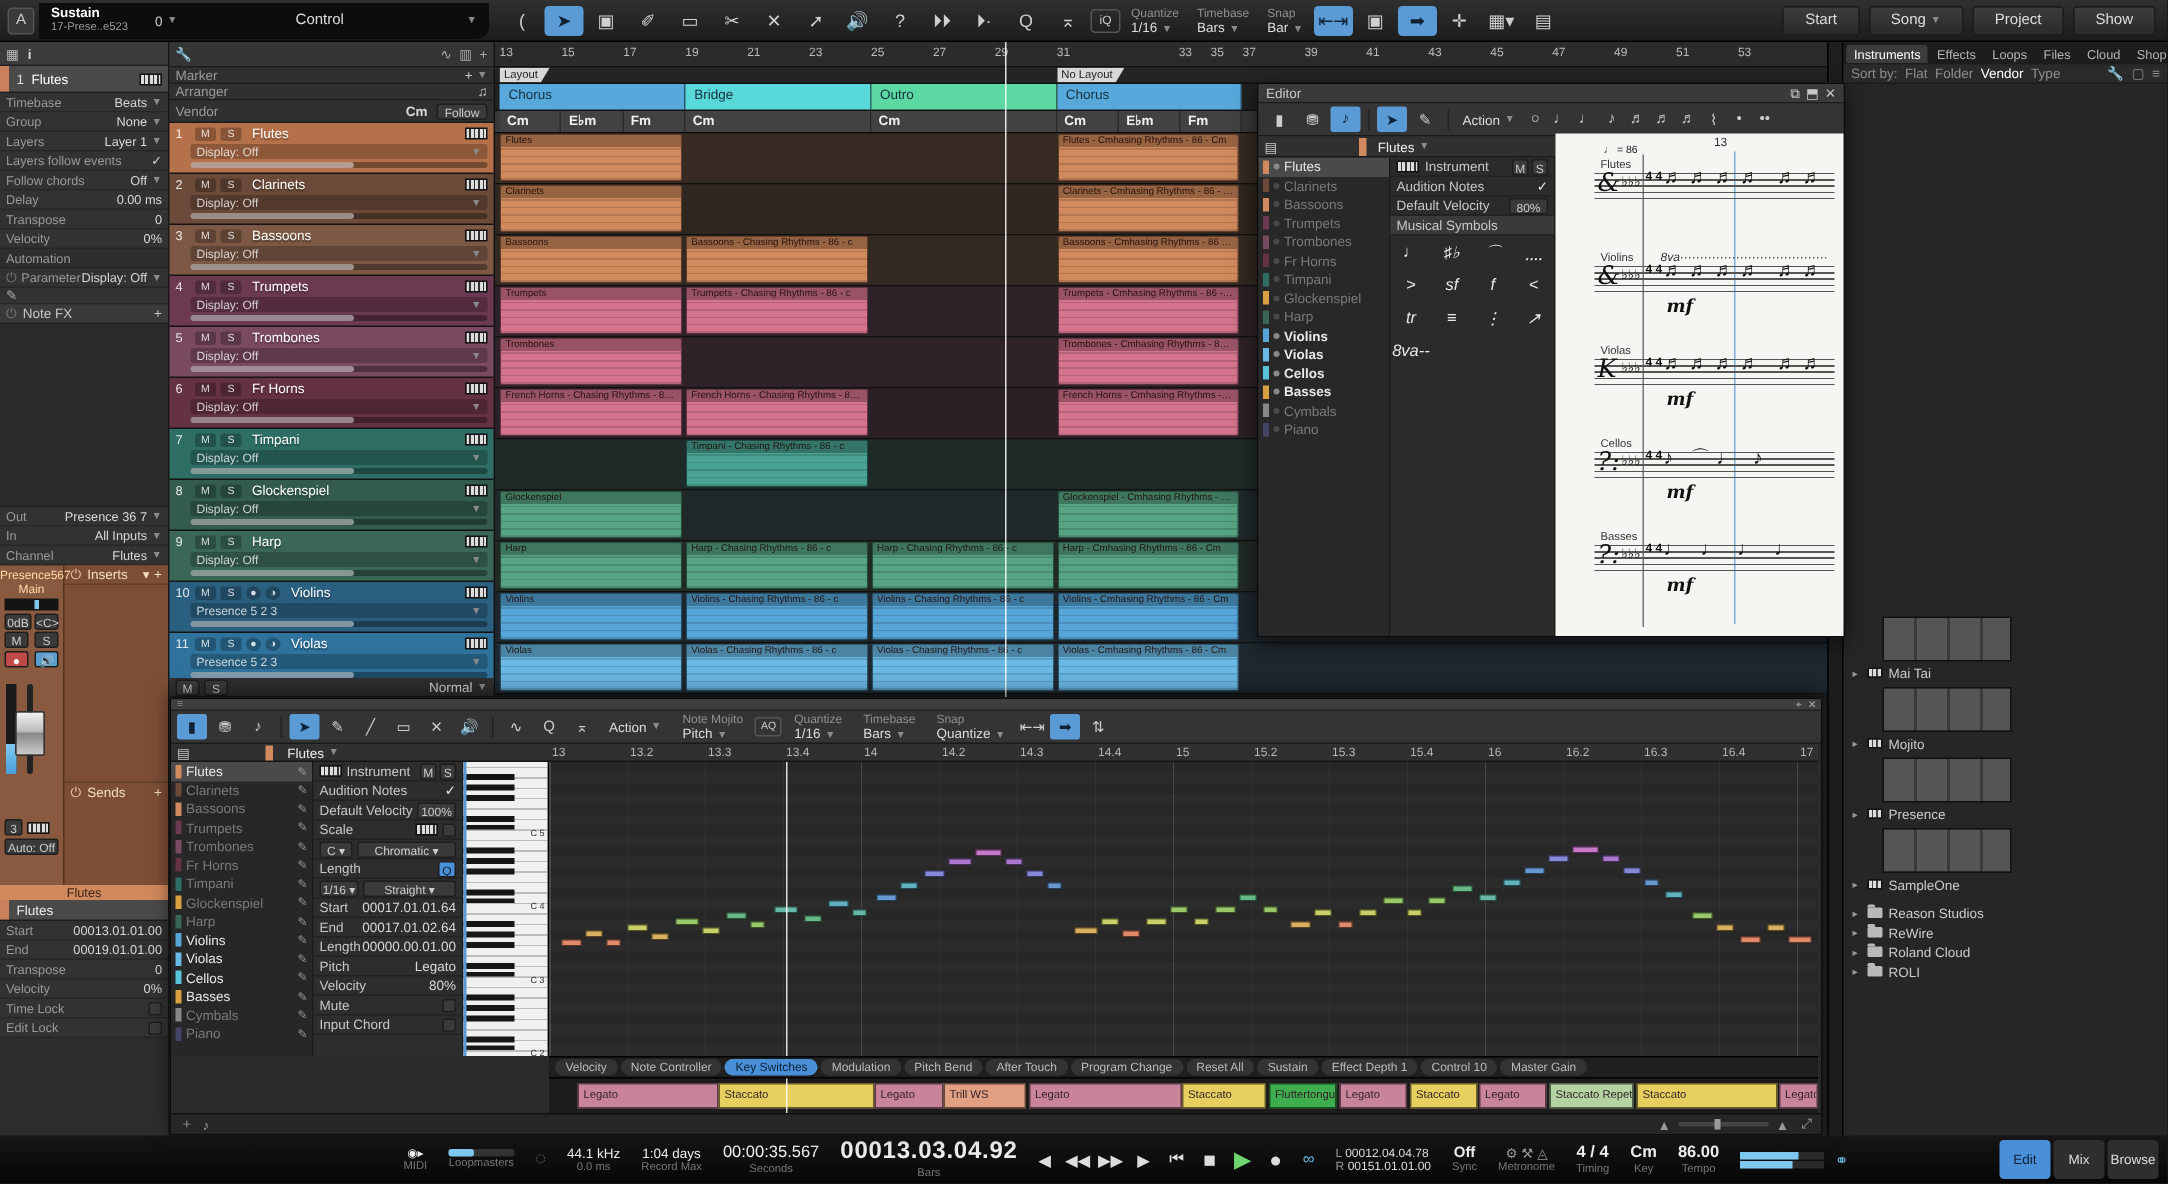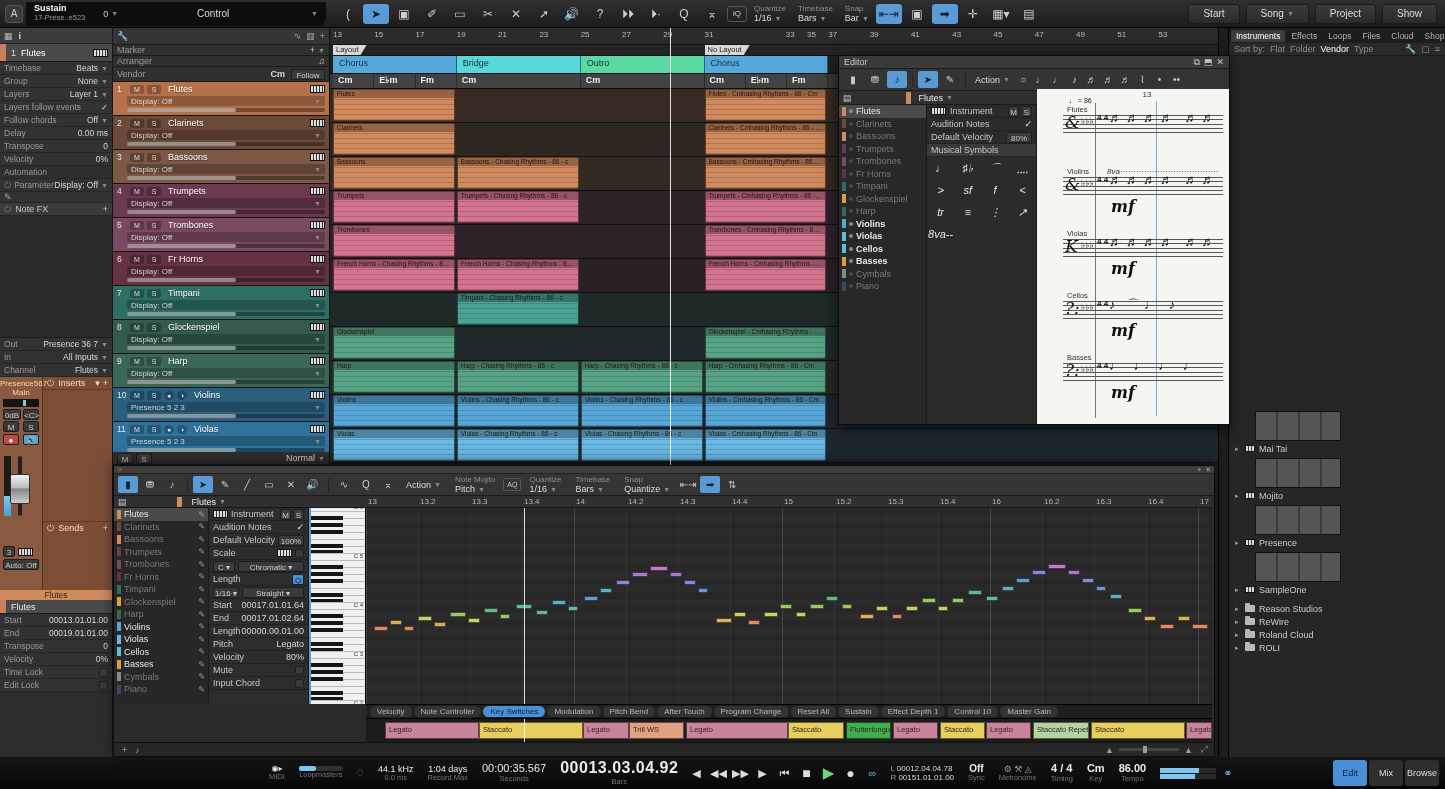--- a/index.html
+++ b/index.html
@@ -82,21 +82,21 @@
   .ed-list { position:absolute; left:0; top:49px; bottom:0; width:88px; background:#282828; border-right:1px solid #1a1a1a; overflow:hidden; }
   .edl-item { height:12.5px; display:flex; align-items:center; gap:3px; padding:0 3px; }
   .edl-item .dot { width:4px; height:4px; border-radius:50%; background:#888; }
   .edl-item .cc { width:4px; height:9px; }
   .ed-insp { position:absolute; left:88px; top:49px; bottom:0; width:110px; background:#2b2b2b; border-right:1px solid #1a1a1a; }
   .edp-row { height:13px; display:flex; align-items:center; padding:0 4px; border-bottom:1px solid #222; }
   .symgrid { display:grid; grid-template-columns:repeat(4,1fr); }
   .symcell { height:22px; display:flex; align-items:center; justify-content:center; color:#e8e8e8; font-size:11px; font-style:italic; }
   #score { position:absolute; left:198px; top:33px; right:0; bottom:0; background:#f5f5f2; color:#111; overflow:hidden; }
   .staffline { height:18px; background:repeating-linear-gradient(0deg,#555 0 1px,transparent 1px 4.2px); background-size:100% 18px; background-repeat:no-repeat; }
-  .dyn { font-family:"DejaVu Serif",serif; font-style:italic; font-weight:bold; font-size:16px; }
+  .dyn { font-family:"DejaVu Serif",serif; font-style:italic; font-weight:bold; font-size:12px; }
 
   
   #piano { left:113px; top:465px; width:1102px; height:292px; background:#2a2a2a; border:1px solid #0c0c0c; box-shadow:0 -3px 12px rgba(0,0,0,.5); z-index:25; }
   .pr-tools { height:22px; background:#343434; display:flex; align-items:center; gap:2px; padding:0 4px; border-bottom:1px solid #1a1a1a; }
   .pr-ruler { position:absolute; left:252px; top:30px; right:2px; height:12px; background:#303030; border-bottom:1px solid #151515; overflow:hidden; }
   .pr-ruler span { position:absolute; top:1px; font-size:8px; color:#b5b5b5; }
   #pr-list { position:absolute; left:0; top:42px; width:95px; bottom:52px; background:#272727; border-right:1px solid #1a1a1a; overflow:hidden; }
   #pr-params { position:absolute; left:95px; top:42px; width:100px; bottom:52px; background:#2d2d2d; border-right:1px solid #1a1a1a; overflow:hidden; }
   #pr-keys { position:absolute; left:195px; top:42px; width:57px; bottom:52px; background:#e8e8e8; border-right:1px solid #000; overflow:hidden; }
   #pr-grid { position:absolute; left:252px; top:42px; right:2px; bottom:52px; overflow:hidden;

